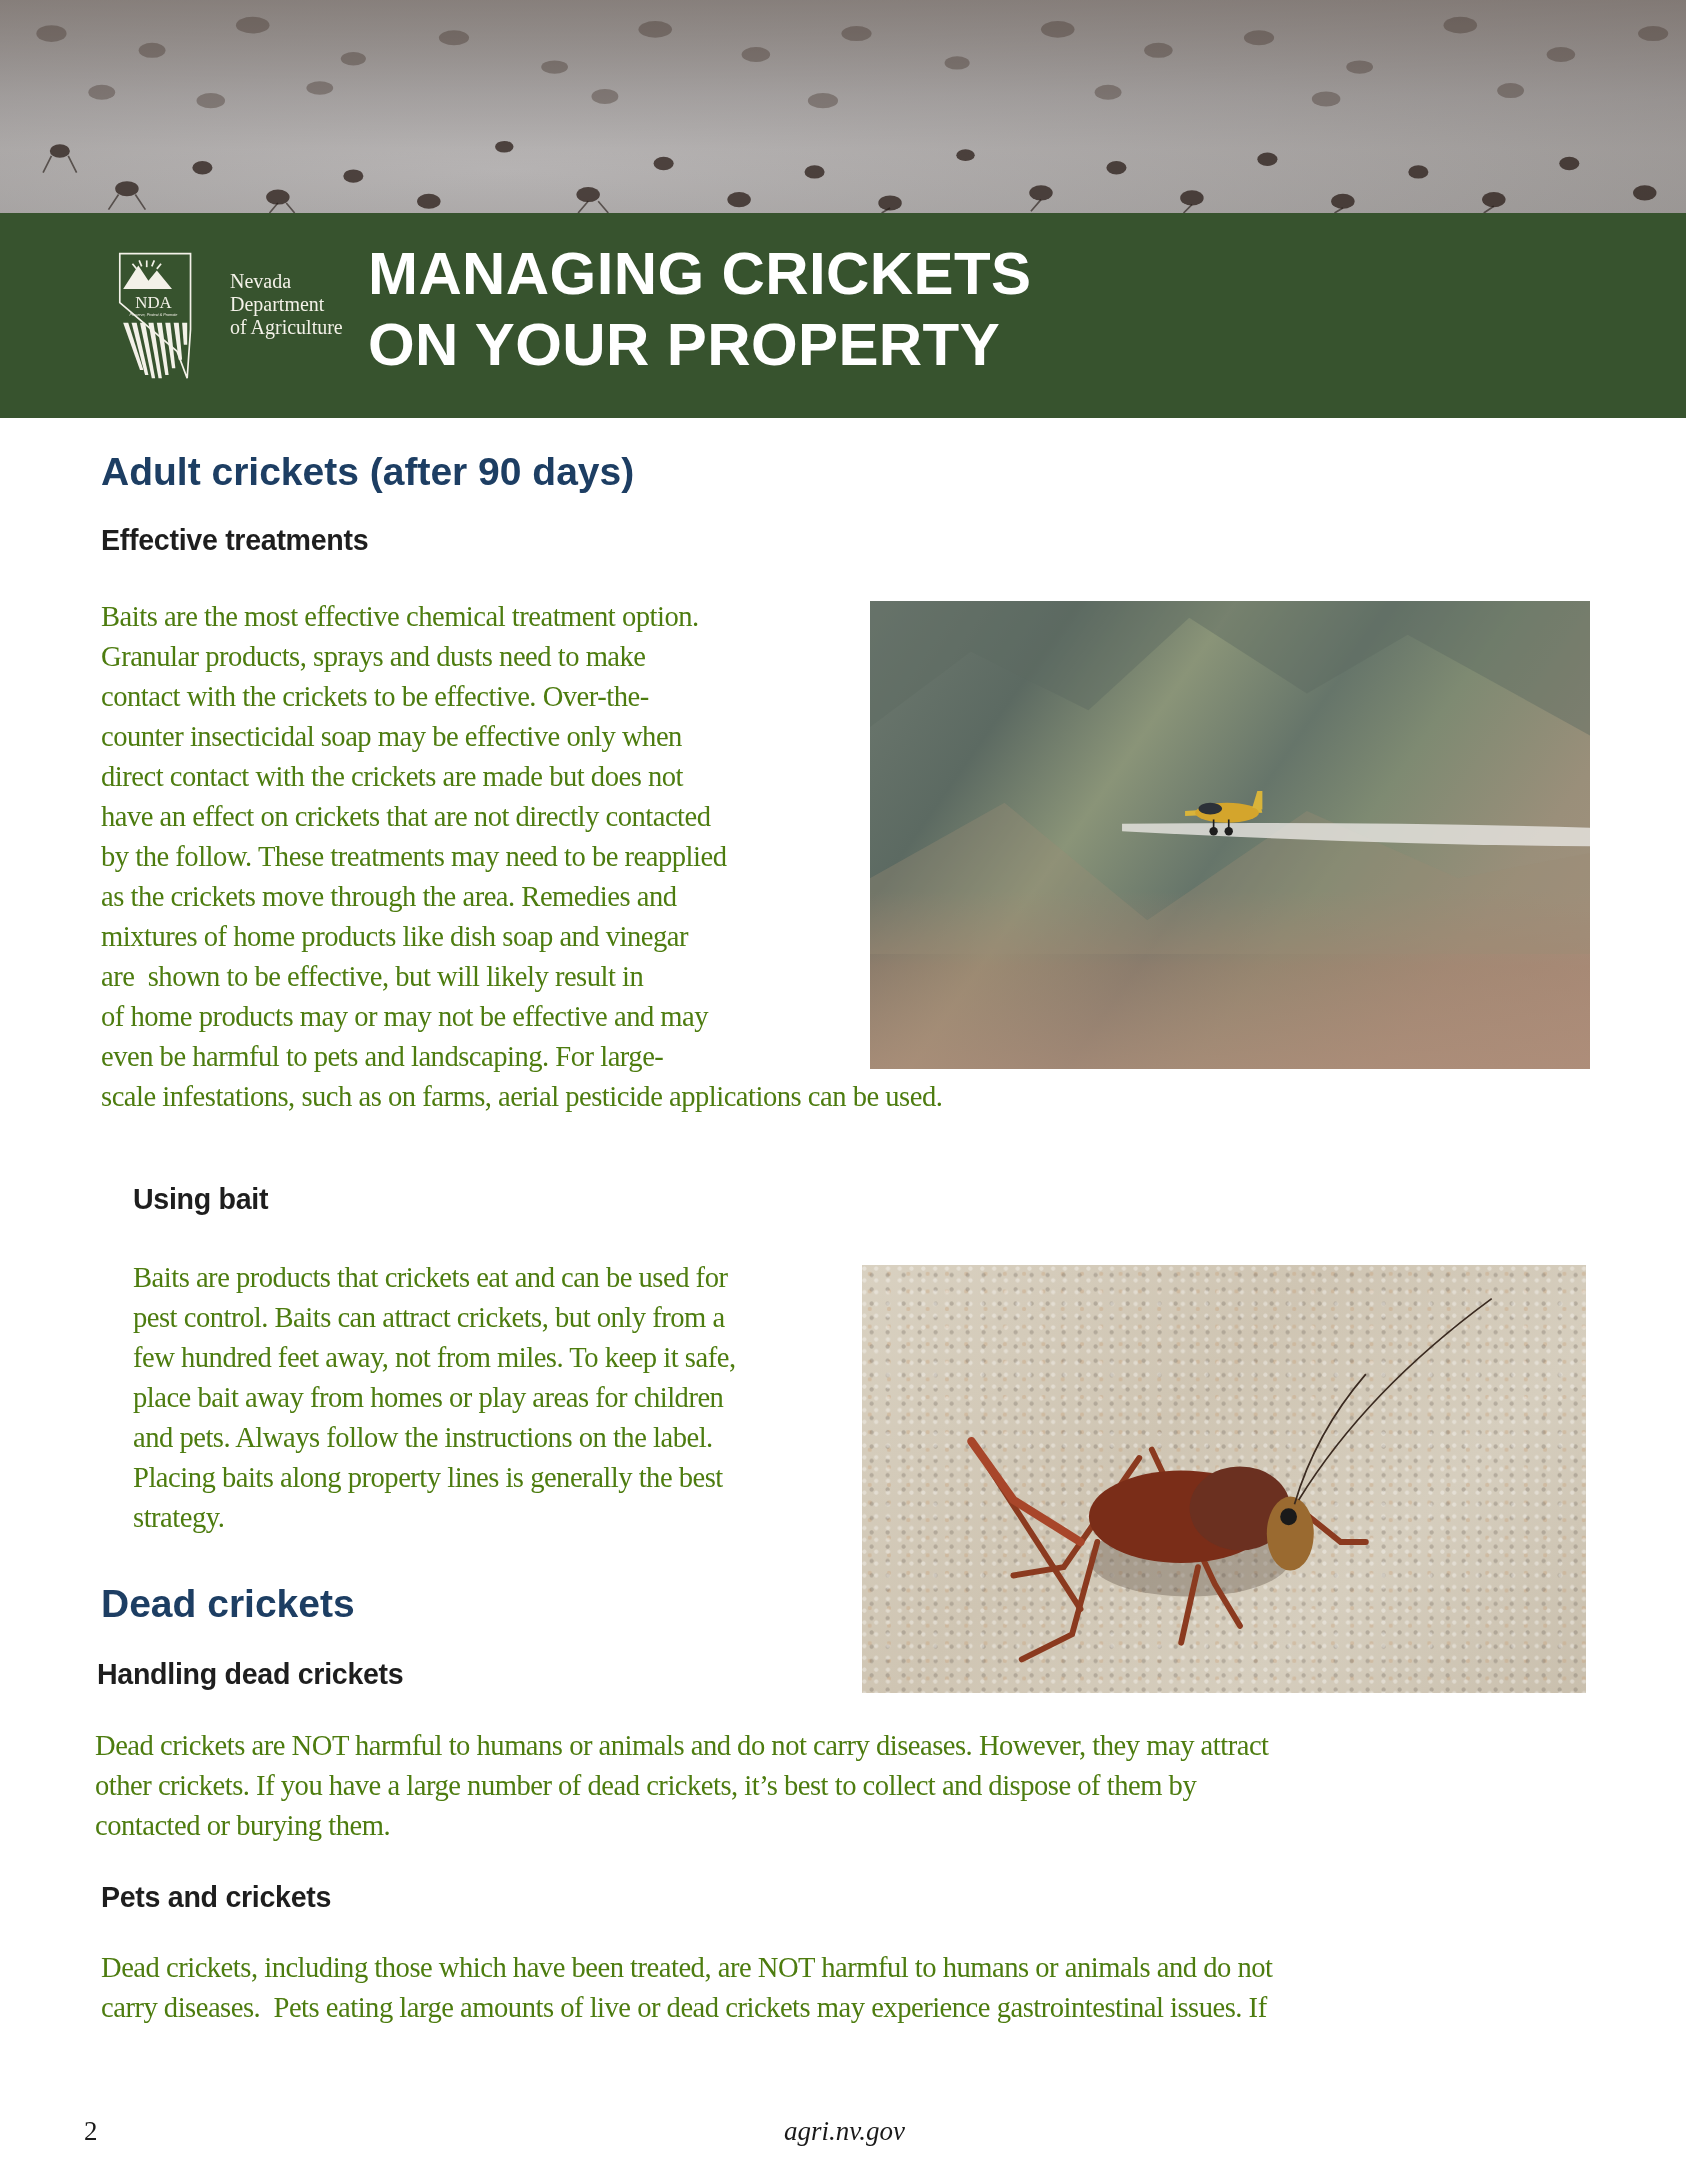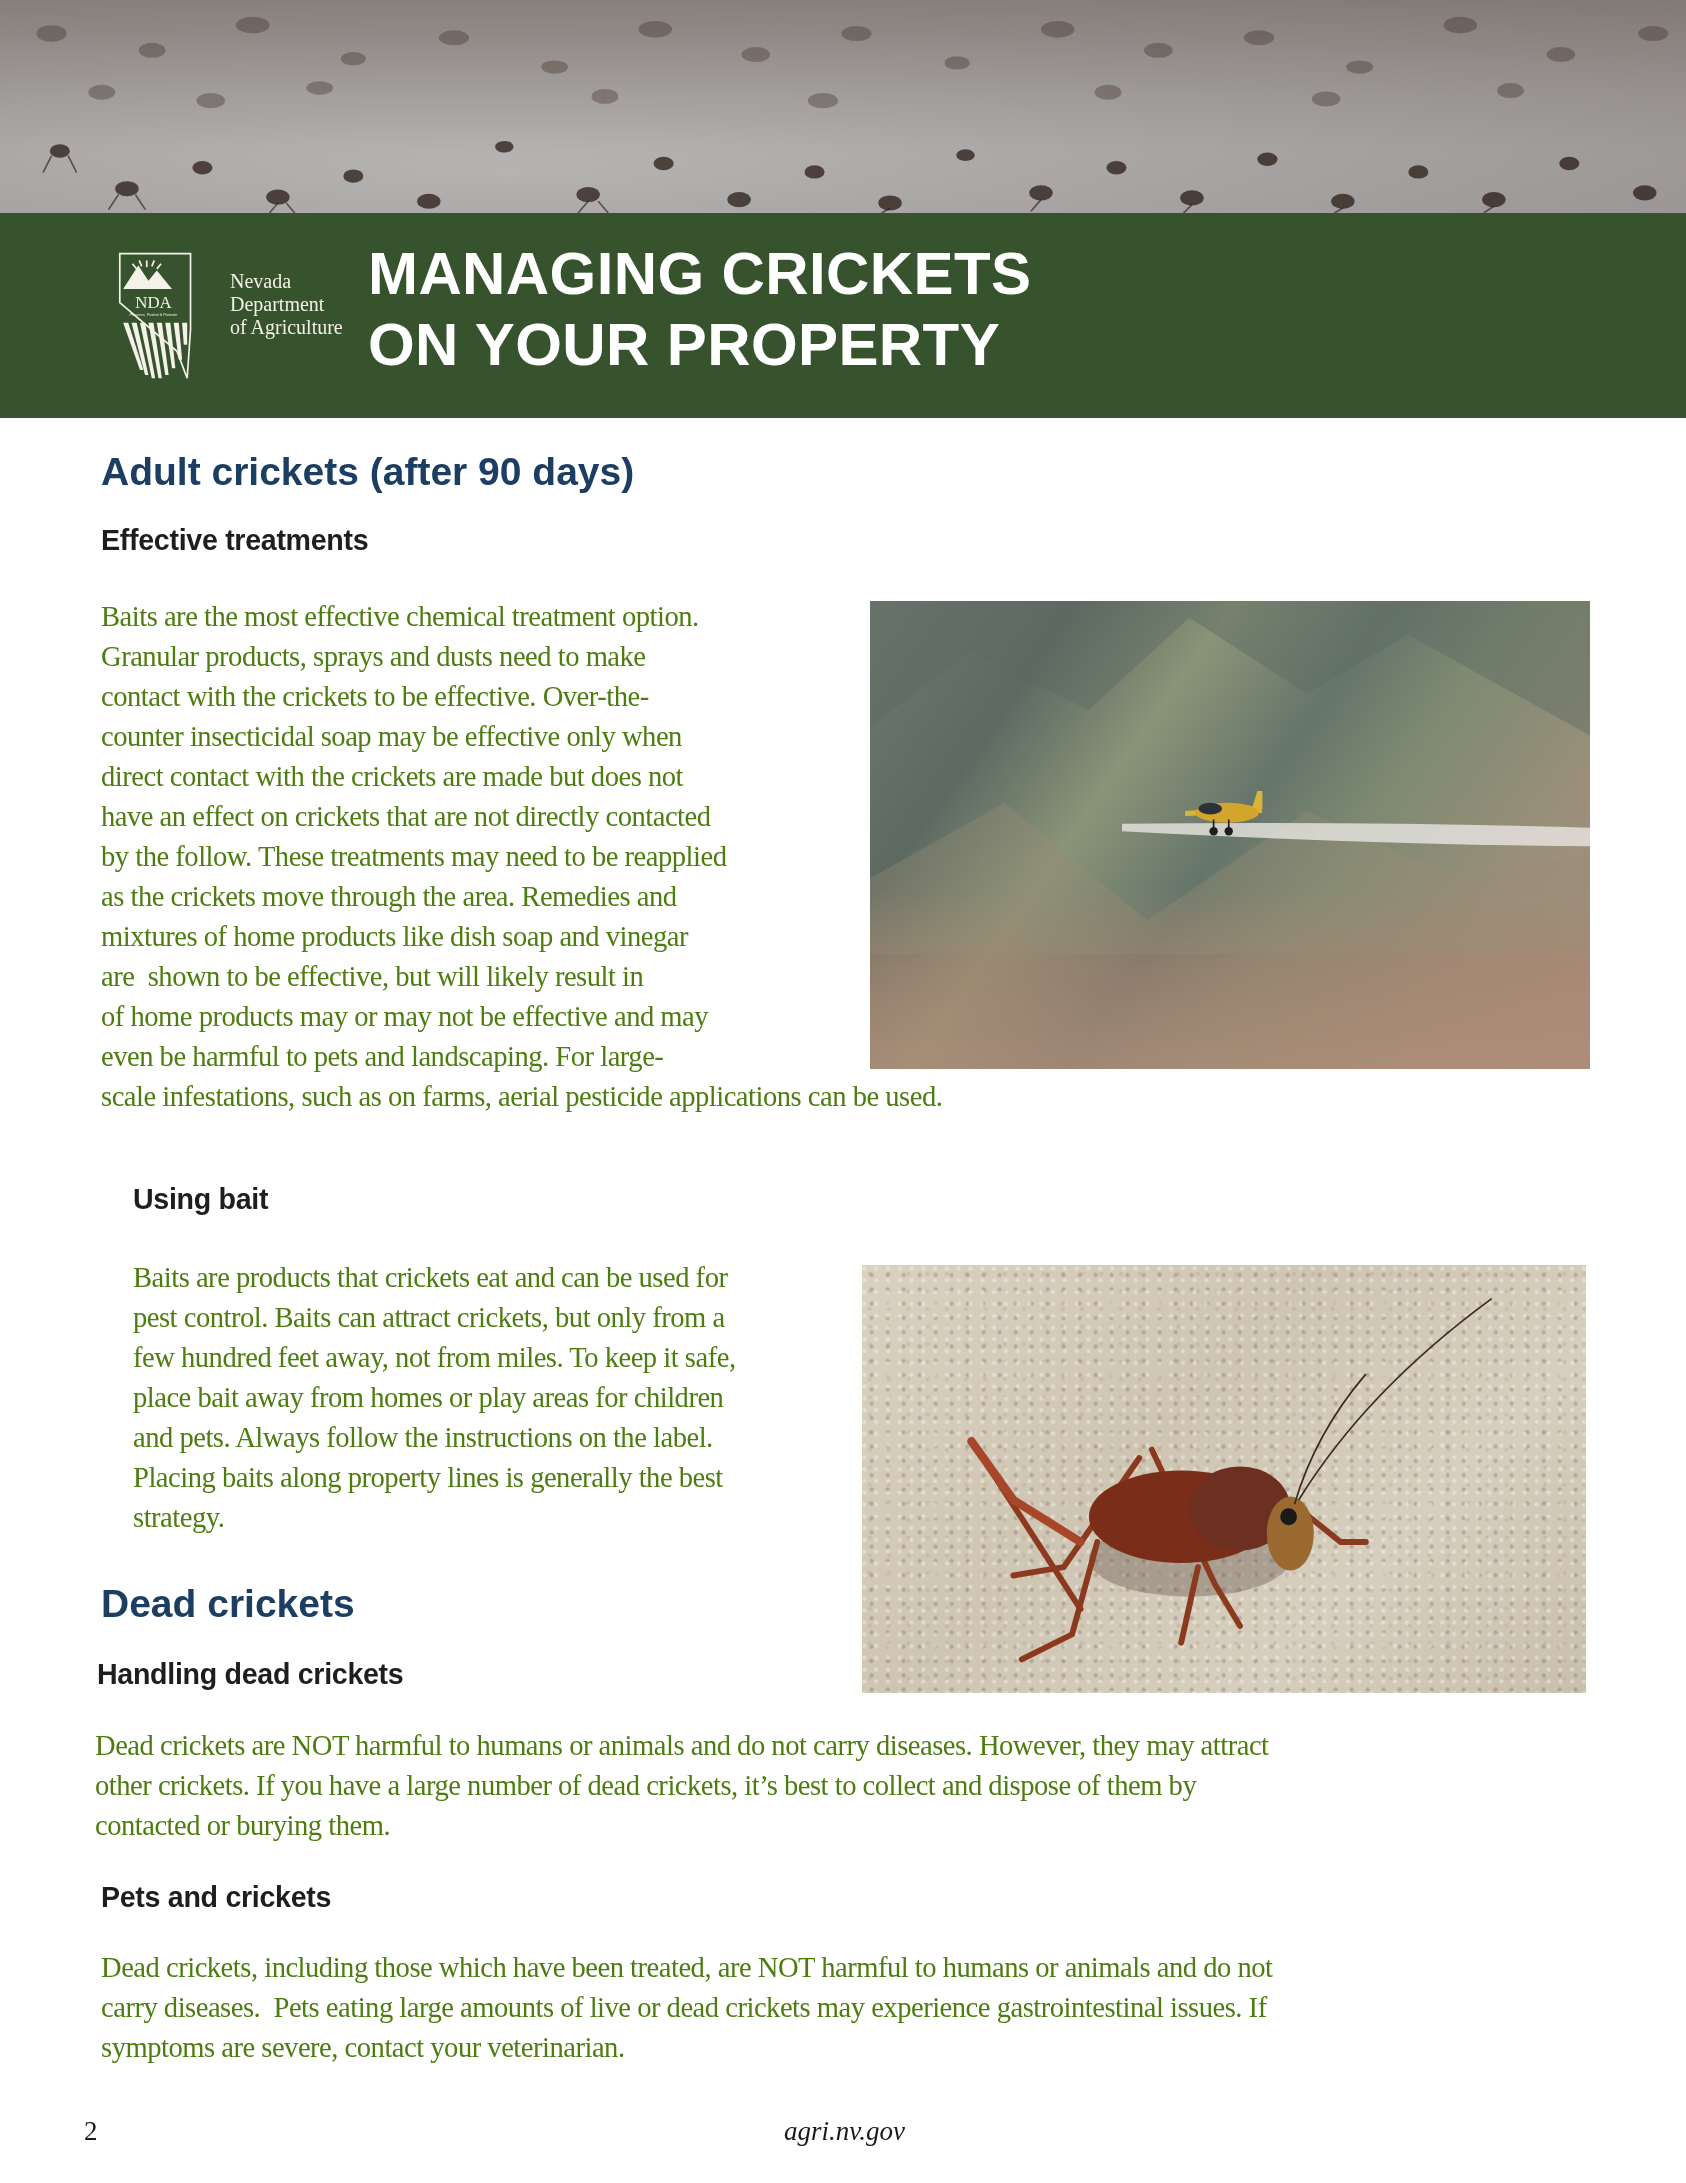--- a/index.html
+++ b/index.html
@@ -253,18 +253,17 @@
   <span class="ln">Dead crickets are NOT harmful to humans or animals and do not carry diseases. However, they may attract</span>
   <span class="ln">other crickets. If you have a large number of dead crickets, it’s best to collect and dispose of them by</span>
   <span class="ln">contacted or burying them.</span>
 </div>
 
 <div class="abs h-sub" style="left:101px; top:1879px;">Pets and crickets</div>
 
 <div class="abs para" style="left:101px; top:1948px;">
   <span class="ln">Dead crickets, including those which have been treated, are NOT harmful to humans or animals and do not</span>
   <span class="ln" style="white-space:pre;">carry diseases.  Pets eating large amounts of live or dead crickets may experience gastrointestinal issues. If</span>
-  <span class="ln">symptoms are severe, contact your veterinarian.</span>
 </div>
 
 <div id="page-num" class="abs">2</div>
 <div id="footer-url" class="abs">agri.nv.gov</div>
 
 
 </body></html>

